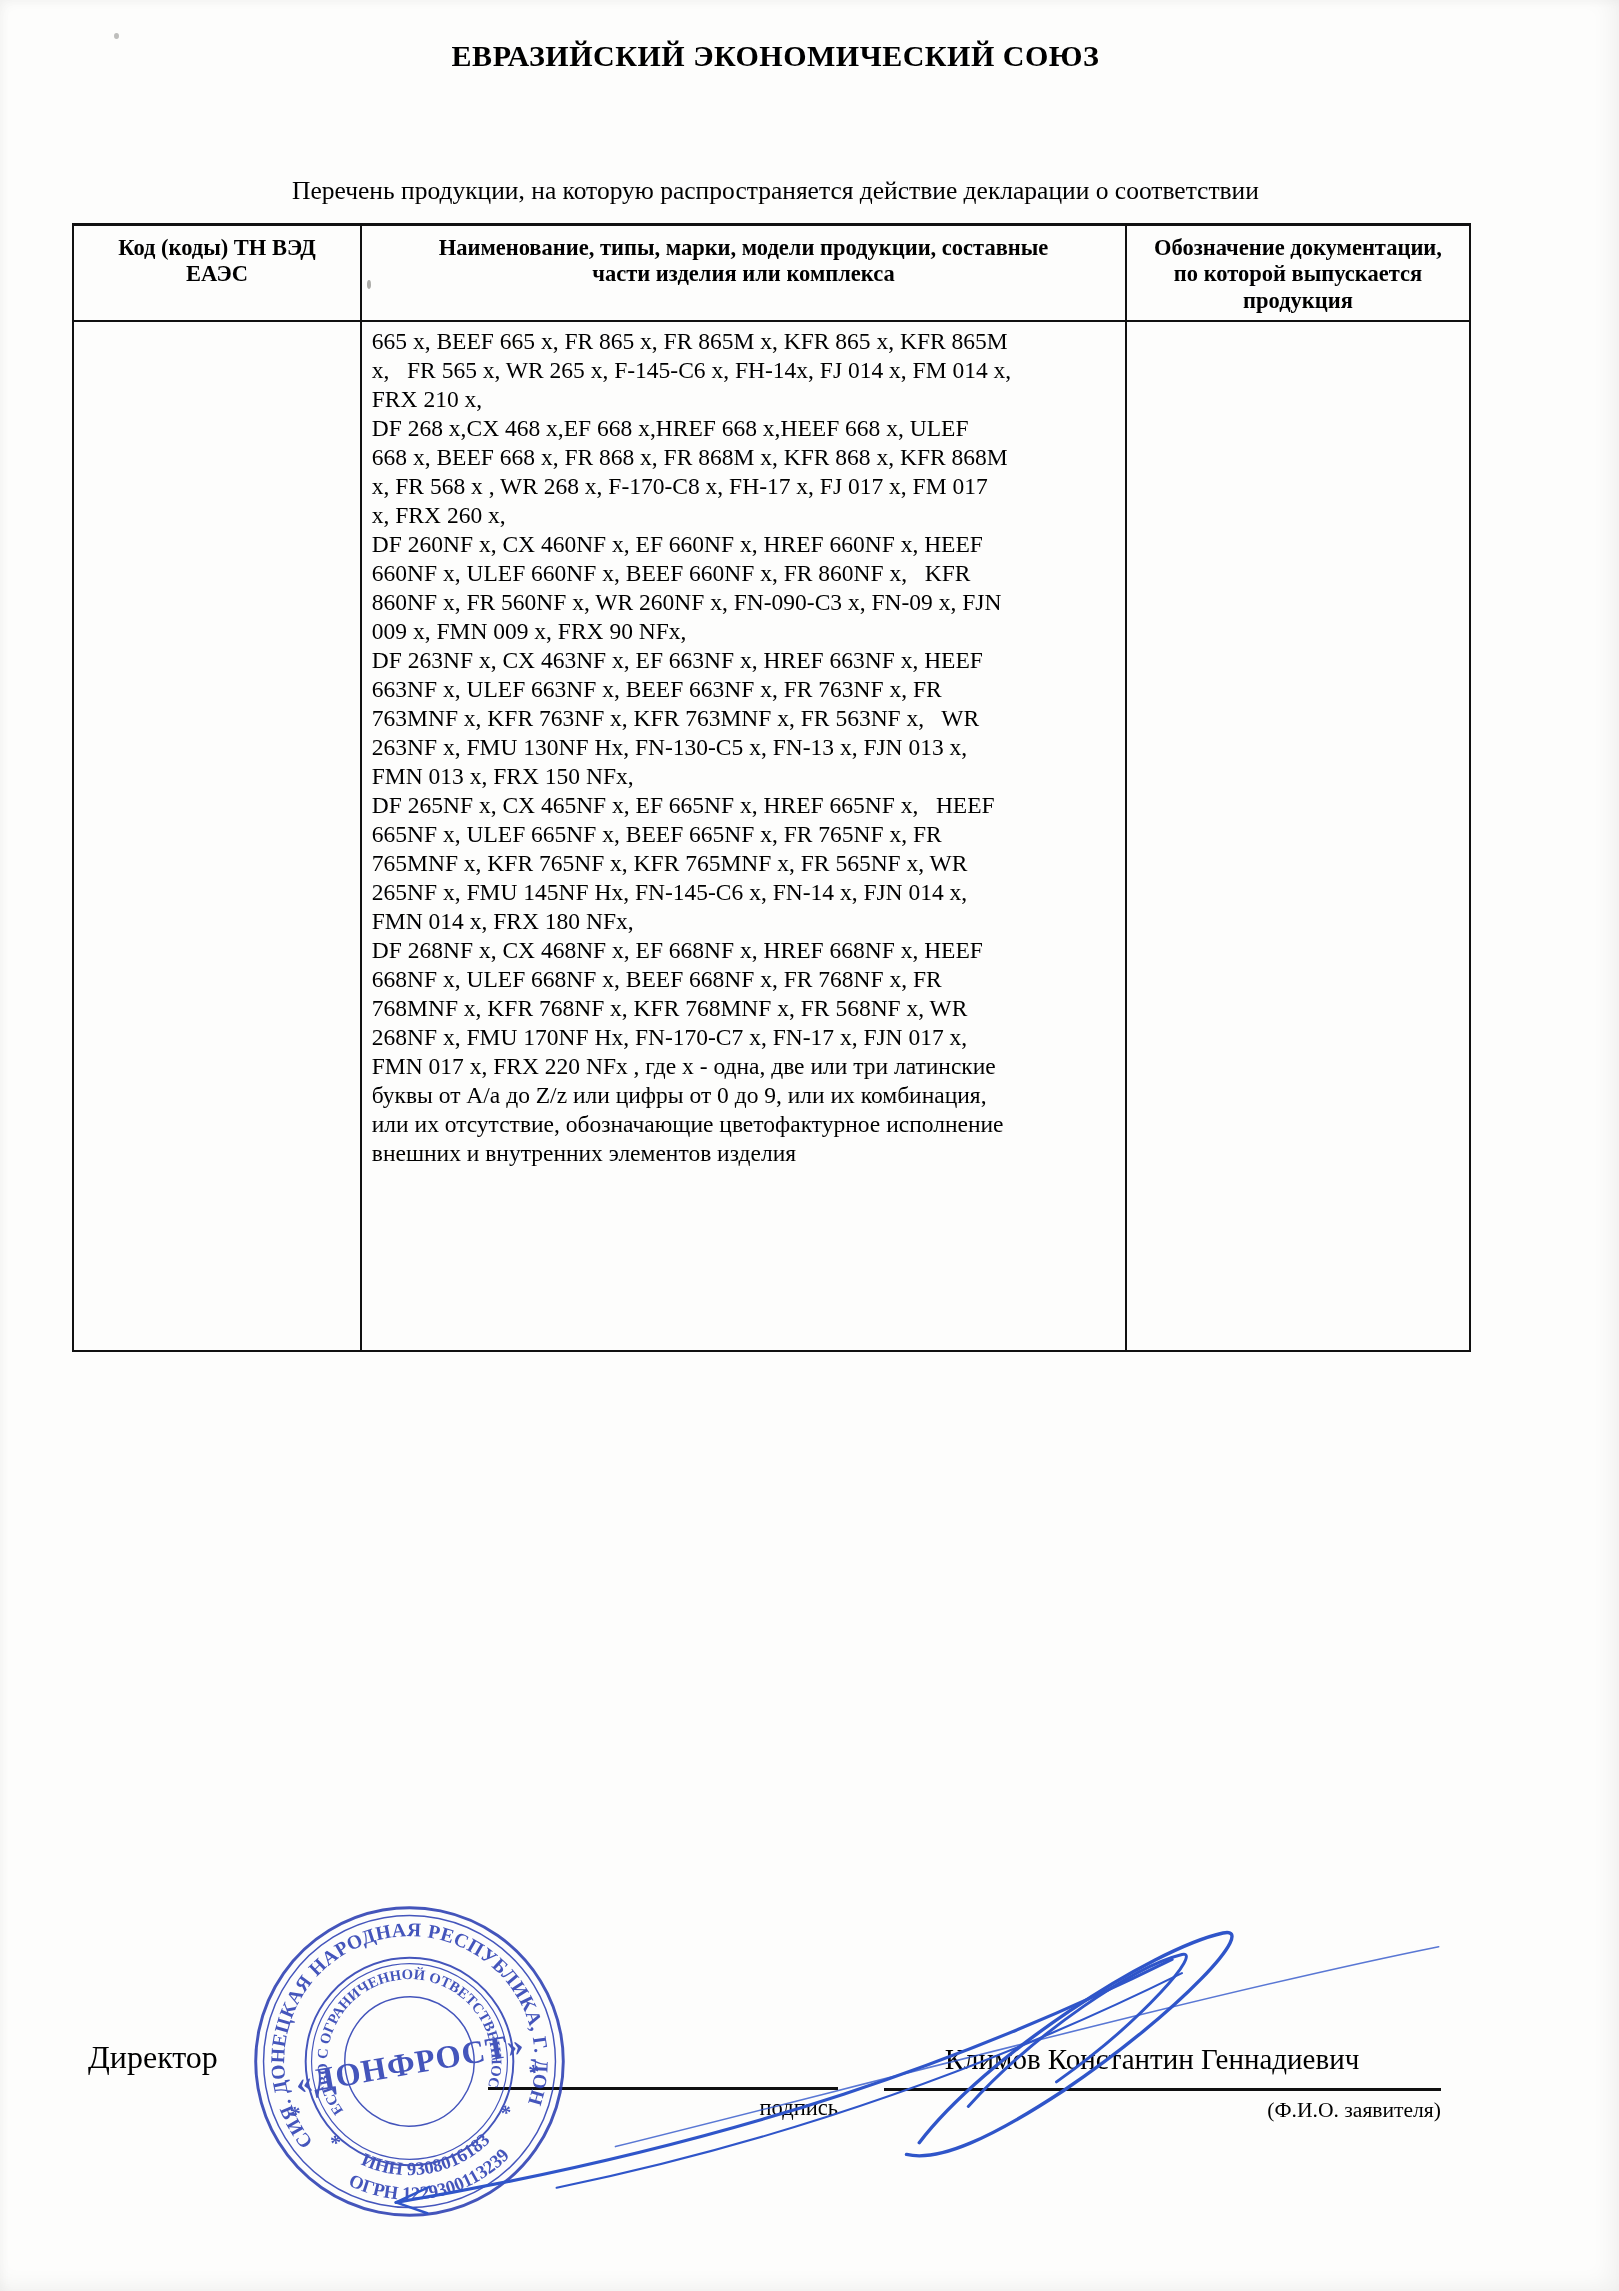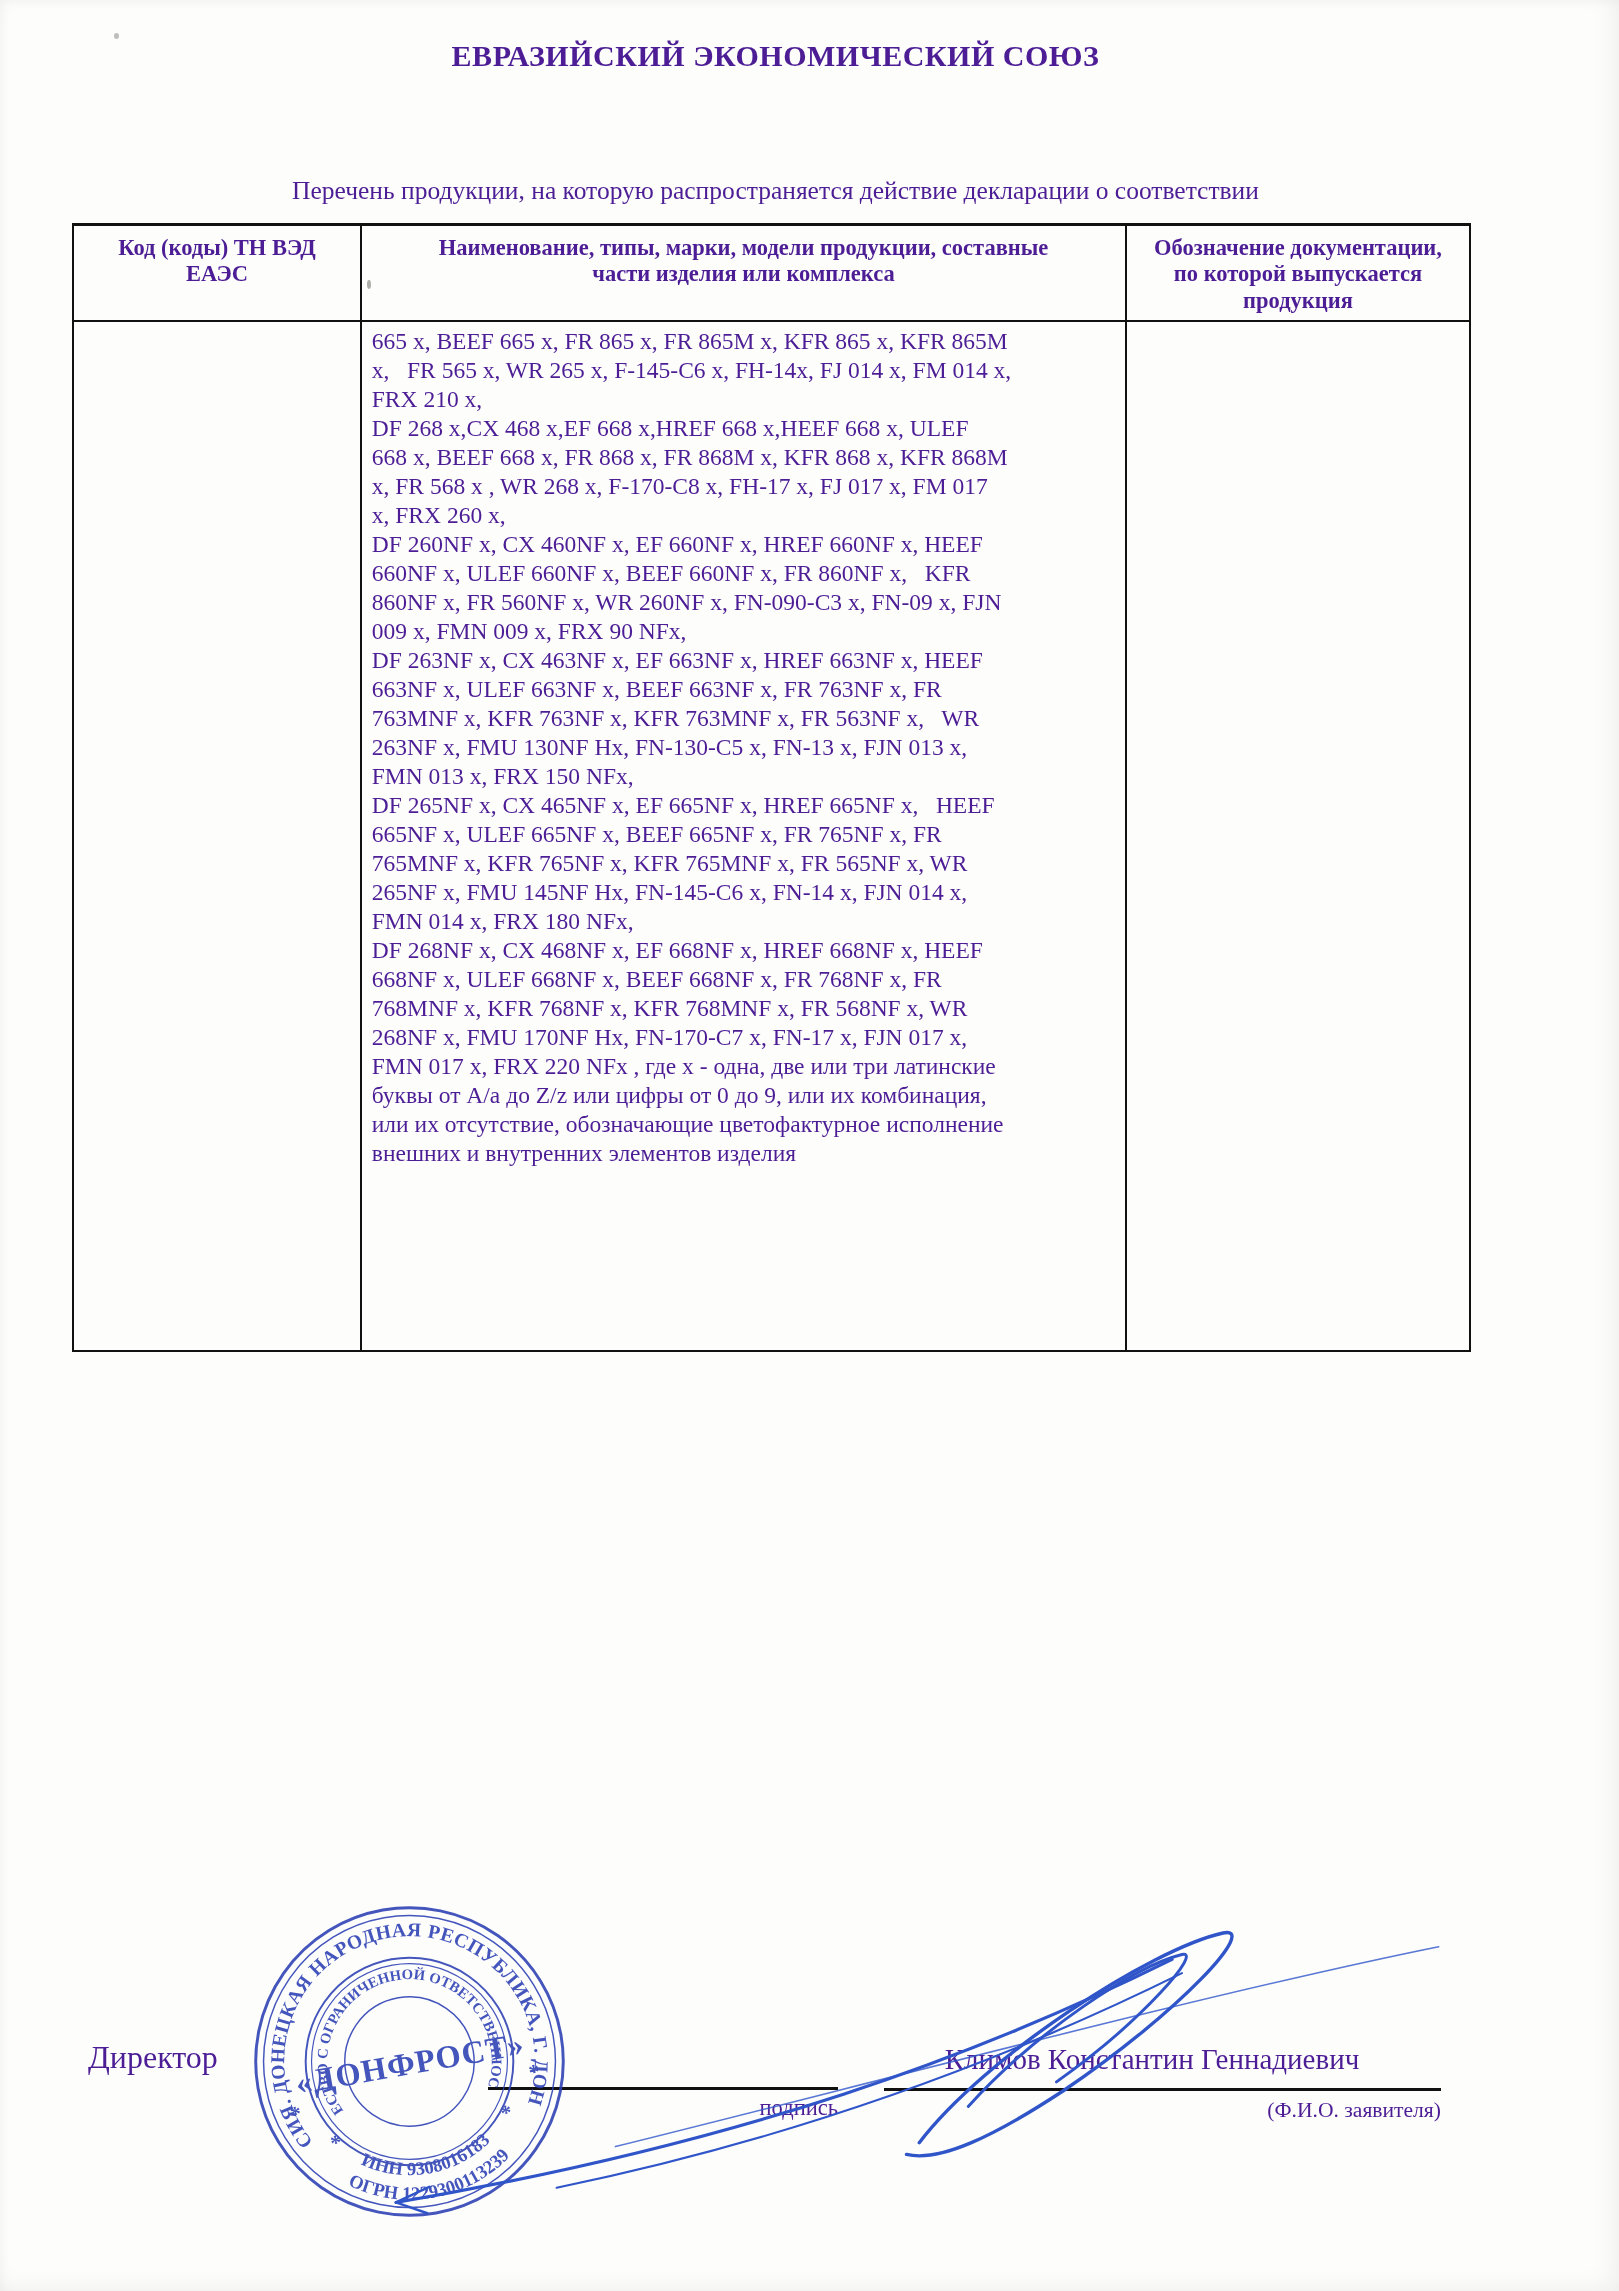--- a/index.html
+++ b/index.html
@@ -2,21 +2,21 @@
 <html style="--stamp: #2b3eb3; --ink: #2f55c9;"><head>
 <meta charset="utf-8">
 <style>
   html,body{margin:0;padding:0;background:#e8e8e6;}
   .page{
     position:relative;
     width:1619px;height:2292px;
     background:#fdfdfc;
     overflow:hidden;
     font-family:"Liberation Serif","DejaVu Serif",serif;
-    color:#4c1d95;
+    color:#000000;
     box-shadow:inset -7.8px -5.9px 21.6px rgba(0,0,0,0.05), inset 2.9px 2px 9.8px rgba(0,0,0,0.03);
   }
   .abs{position:absolute;}
   
   .head-line{left:76px;width:1399px;text-align:center;}
   .h-org{top:39px;font-size:30px;font-weight:bold;letter-spacing:0.5px;}
   .h-app{top:94px;font-size:27.4px;}
   .h-decl{top:128px;font-size:27.4px;}
   .h-sub{top:164px;font-size:25.5px;margin-top:12px;}
   

